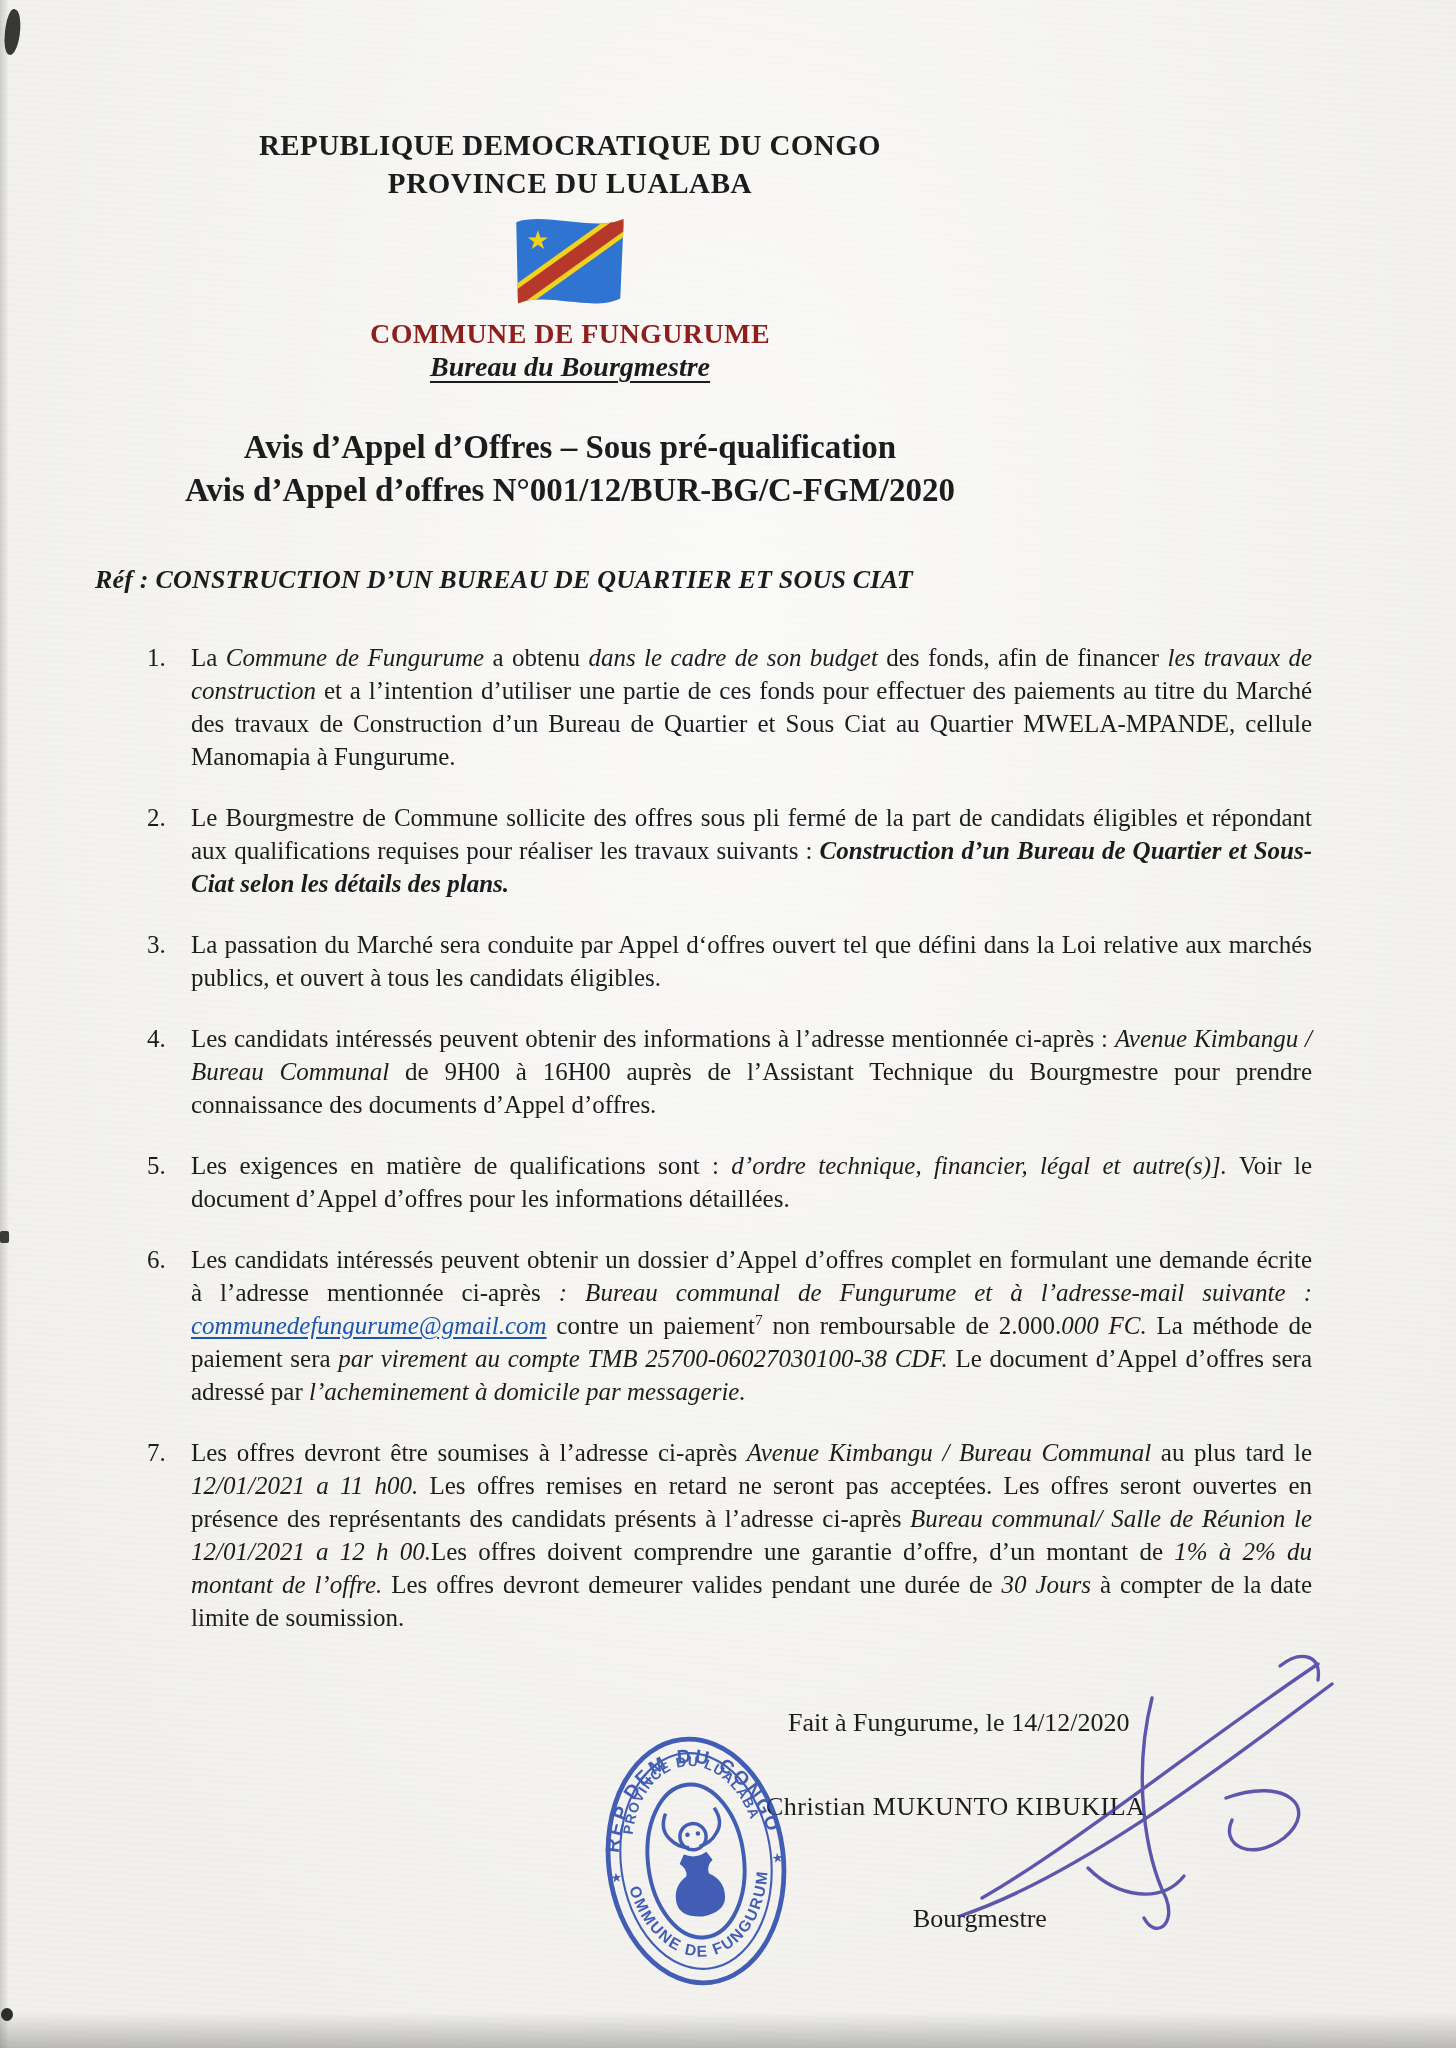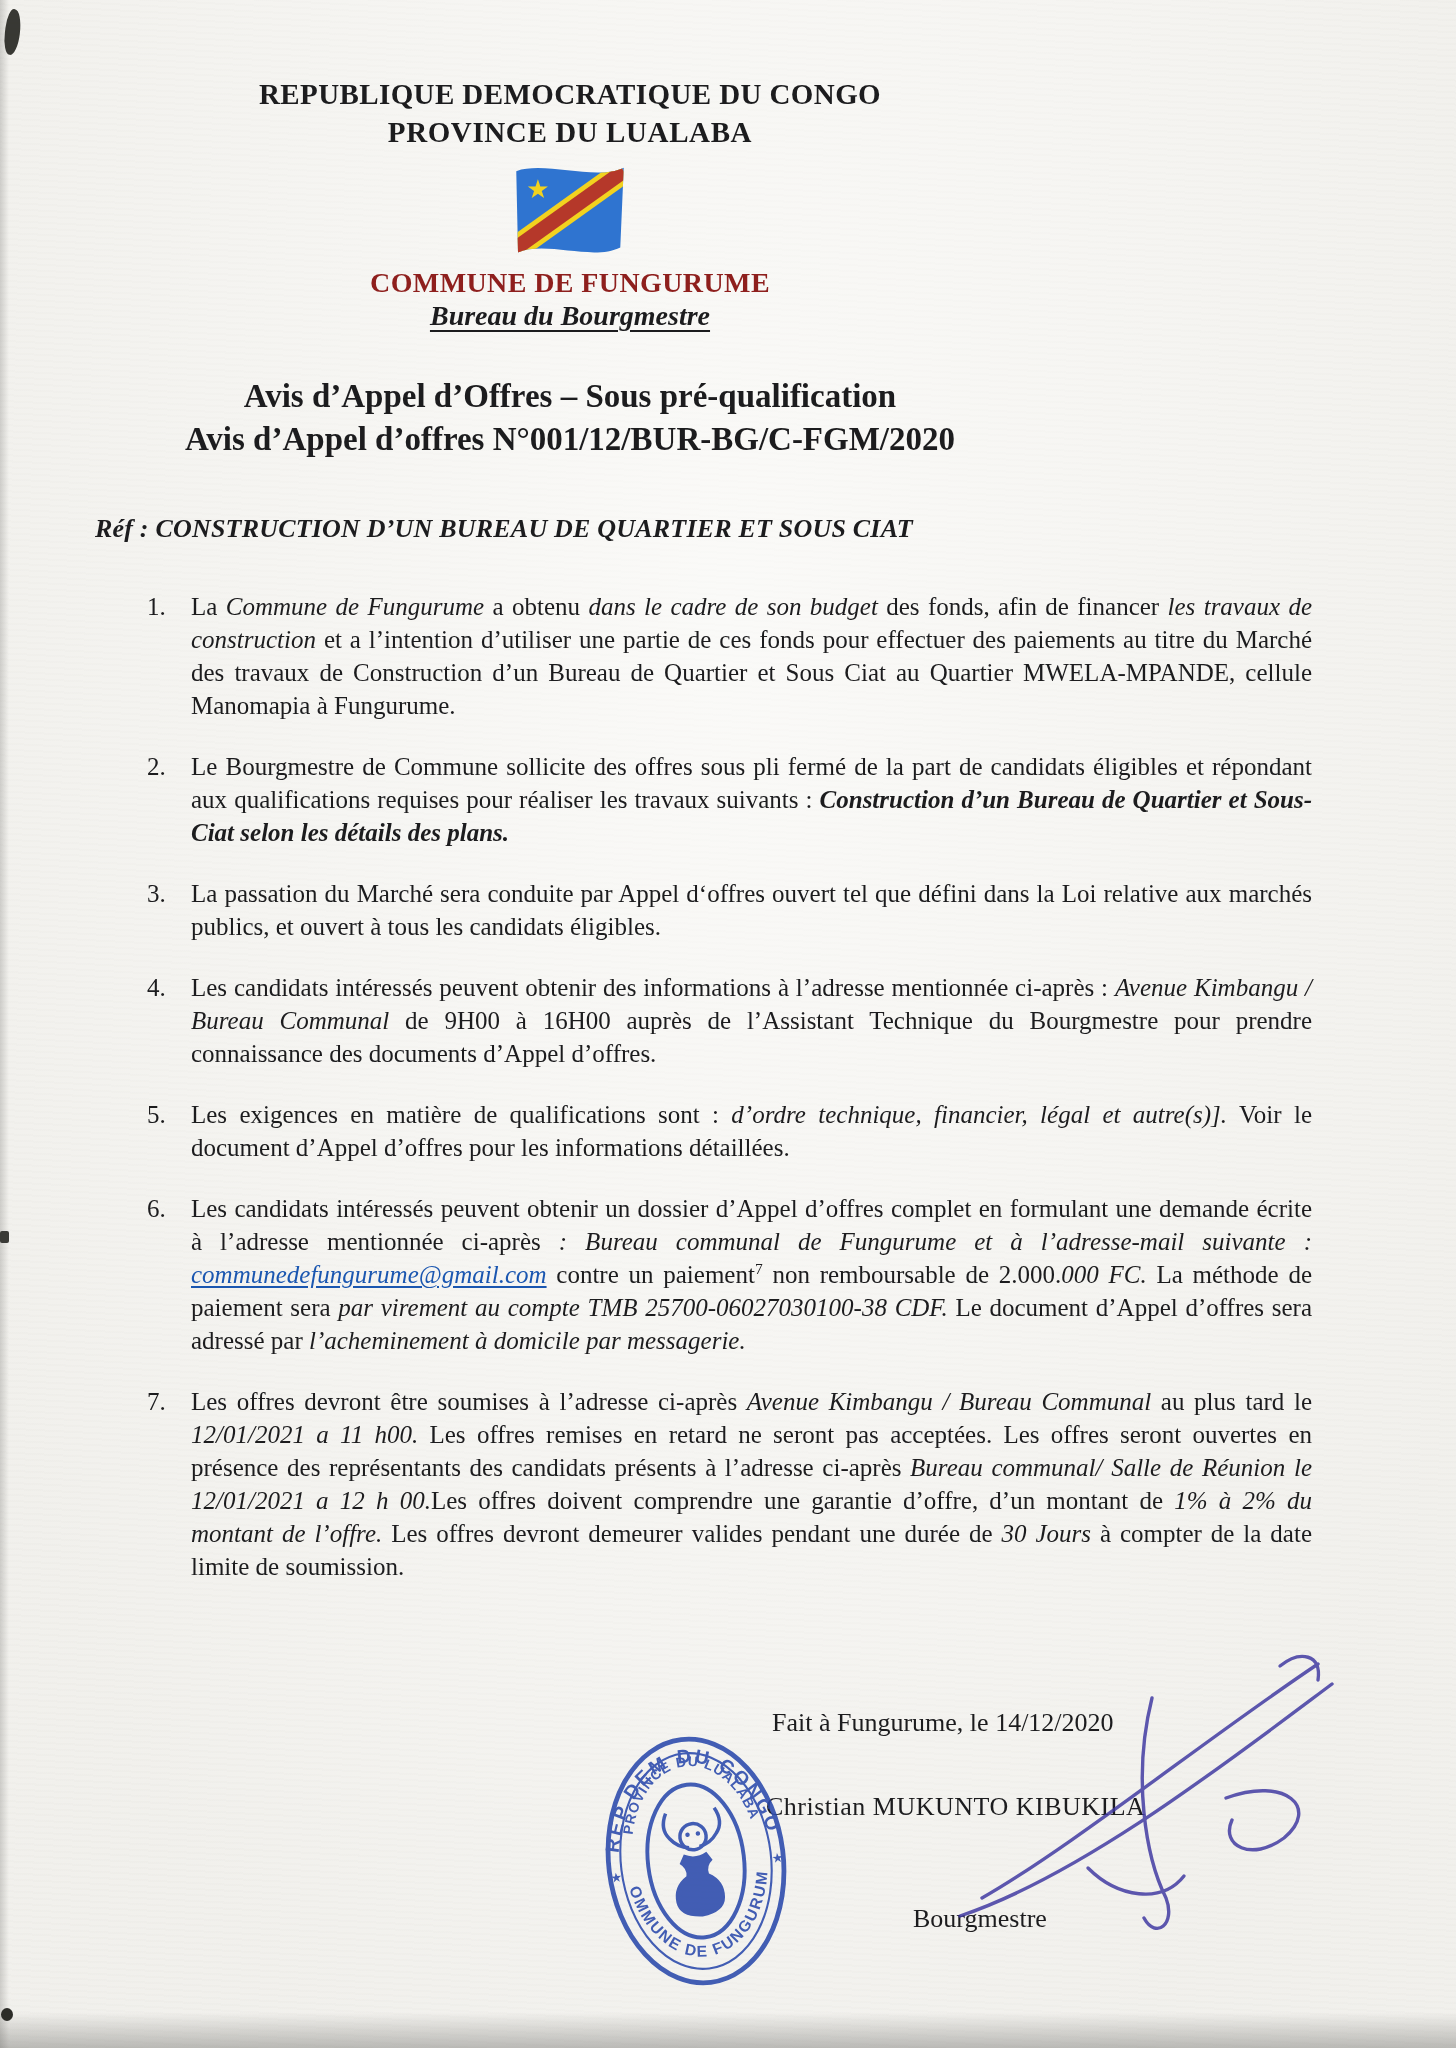--- a/index.html
+++ b/index.html
@@ -16,21 +16,21 @@
   .edge-left   { position:absolute; left:0; top:0; width:9px; height:100%;
                  background:linear-gradient(to right, rgba(40,40,38,0.18), rgba(0,0,0,0)); }
   .edge-bottom { position:absolute; left:0; bottom:0; width:100%; height:36px;
                  background:linear-gradient(to bottom, rgba(120,118,112,0), rgba(95,95,92,0.38)); }
   .mark-topleft   { position:absolute; left:5px; top:9px; width:15px; height:46px; background:#23231f;
                     border-radius:45% 55% 50% 50%; transform:rotate(7deg); opacity:0.9; }
   .mark-leftmid   { position:absolute; left:0; top:1231px; width:9px; height:12px; background:#3a3a36; border-radius:2px; }
   .mark-bottomleft{ position:absolute; left:1px; top:2008px; width:12px; height:13px; background:#2c2c28; border-radius:50%; }
 
   .top-block { width:1140px; text-align:center; }
-  .hdr-country  { padding-top:78px; font-size:29px; font-weight:bold; letter-spacing:0.4px; }
+  .hdr-country  { padding-top:110px; font-size:29px; font-weight:bold; letter-spacing:0.4px;margin-top:19px; }
   .hdr-province { margin-top:5px; font-size:29px; font-weight:bold; letter-spacing:0.6px; }
   .flag-wrap { margin:10px auto 4px auto; width:126px; height:104px; }
   .hdr-commune { margin-top:2px; font-size:28px; font-weight:bold; color:#8e1f1d; letter-spacing:0.4px; }
   .hdr-office  { margin-top:1px; font-size:28px; font-weight:bold; text-decoration:underline; text-underline-offset:5px;font-style:italic; }
 
   .title-block { margin-top:46px; }
   .title-line1 { font-size:33px; font-weight:bold; }
   .title-line2 { margin-top:6px; font-size:33px; font-weight:bold; }
 
   .ref-line { margin:56px 145px 0 95px; font-size:26px; font-weight:bold; font-style:italic; letter-spacing:0.2px; }
@@ -39,21 +39,21 @@
   .item { display:flex; margin-bottom:28px; font-size:25px; line-height:33px; }
   .item-num  { flex:none; width:44px; padding-left:3px; }
   .item-body { flex:1; text-align:justify; }
 
   .sg-n {}
   .sg-i  { font-style:italic; }
   .sg-bi { font-style:italic; font-weight:bold; }
   .sg-link { font-style:italic; color:#1a56b0; text-decoration:underline; text-underline-offset:3px; cursor:pointer; }
   .sg-sup { vertical-align:super; font-size:0.62em; line-height:0; }
 
-  .sig-date  { position:absolute; left:772px;  top:1708px; font-size:26px; z-index:1;text-align:center; }
+  .sig-date  { position:absolute; left:788px;  top:1708px; font-size:26px; z-index:1;text-align:center; }
   .sig-name  { position:absolute; left:766px;  top:1772px; font-size:26px; letter-spacing:0.5px; z-index:1;margin-top:20px; }
   .sig-title { position:absolute; left:913px;  top:1904px; font-size:26px; z-index:1; }
   .stamp     { position:absolute; left:596px;  top:1730px; width:200px; height:262px;
                opacity:0.88; transform:rotate(-7deg); z-index:2; }
   .signature-ink { position:absolute; left:920px; top:1636px; width:440px; height:350px; z-index:3; pointer-events:none; }
 </style>
 </head>
 <body>
 
 <div class="page">

